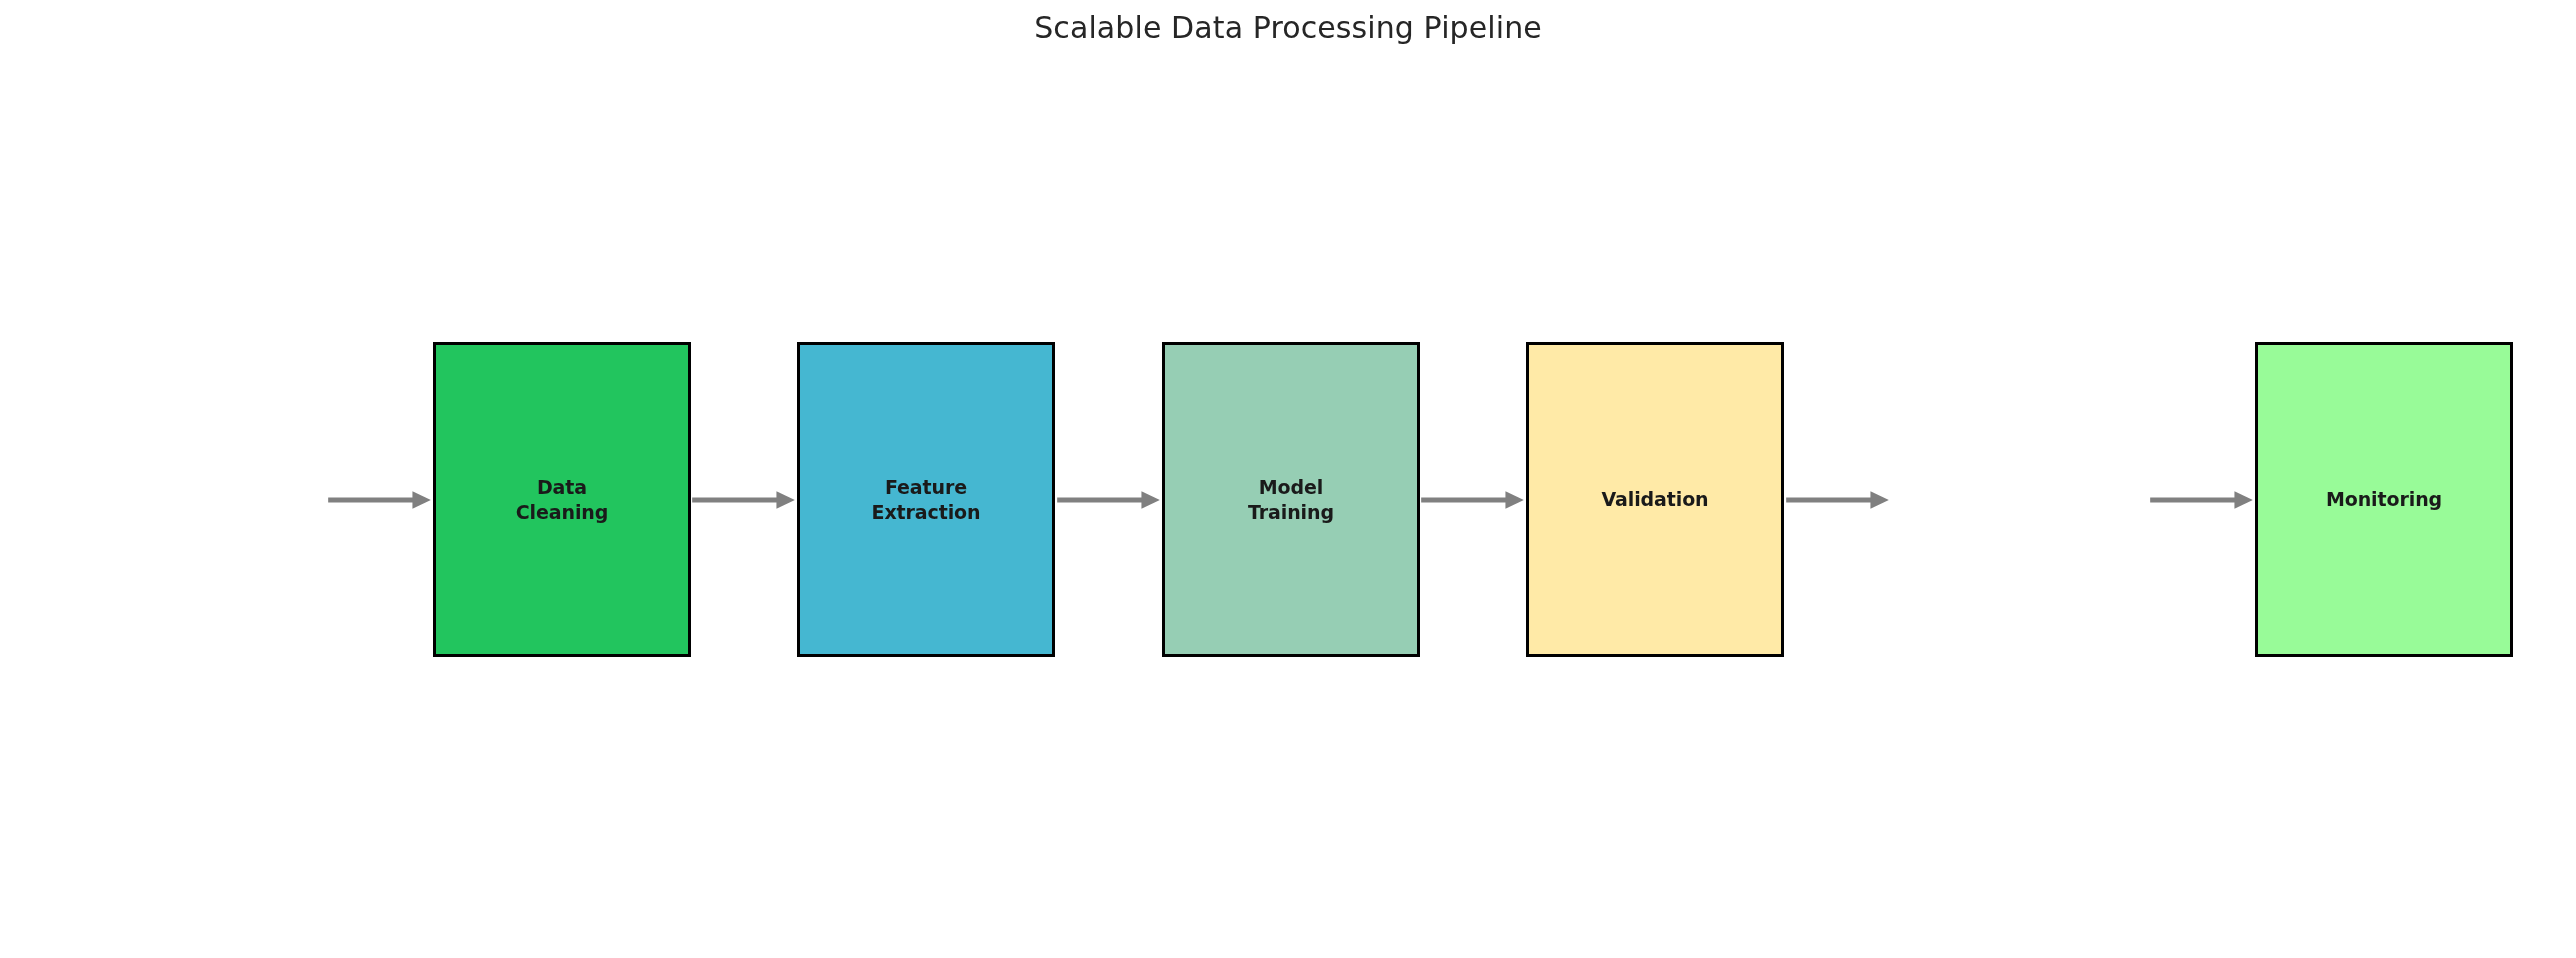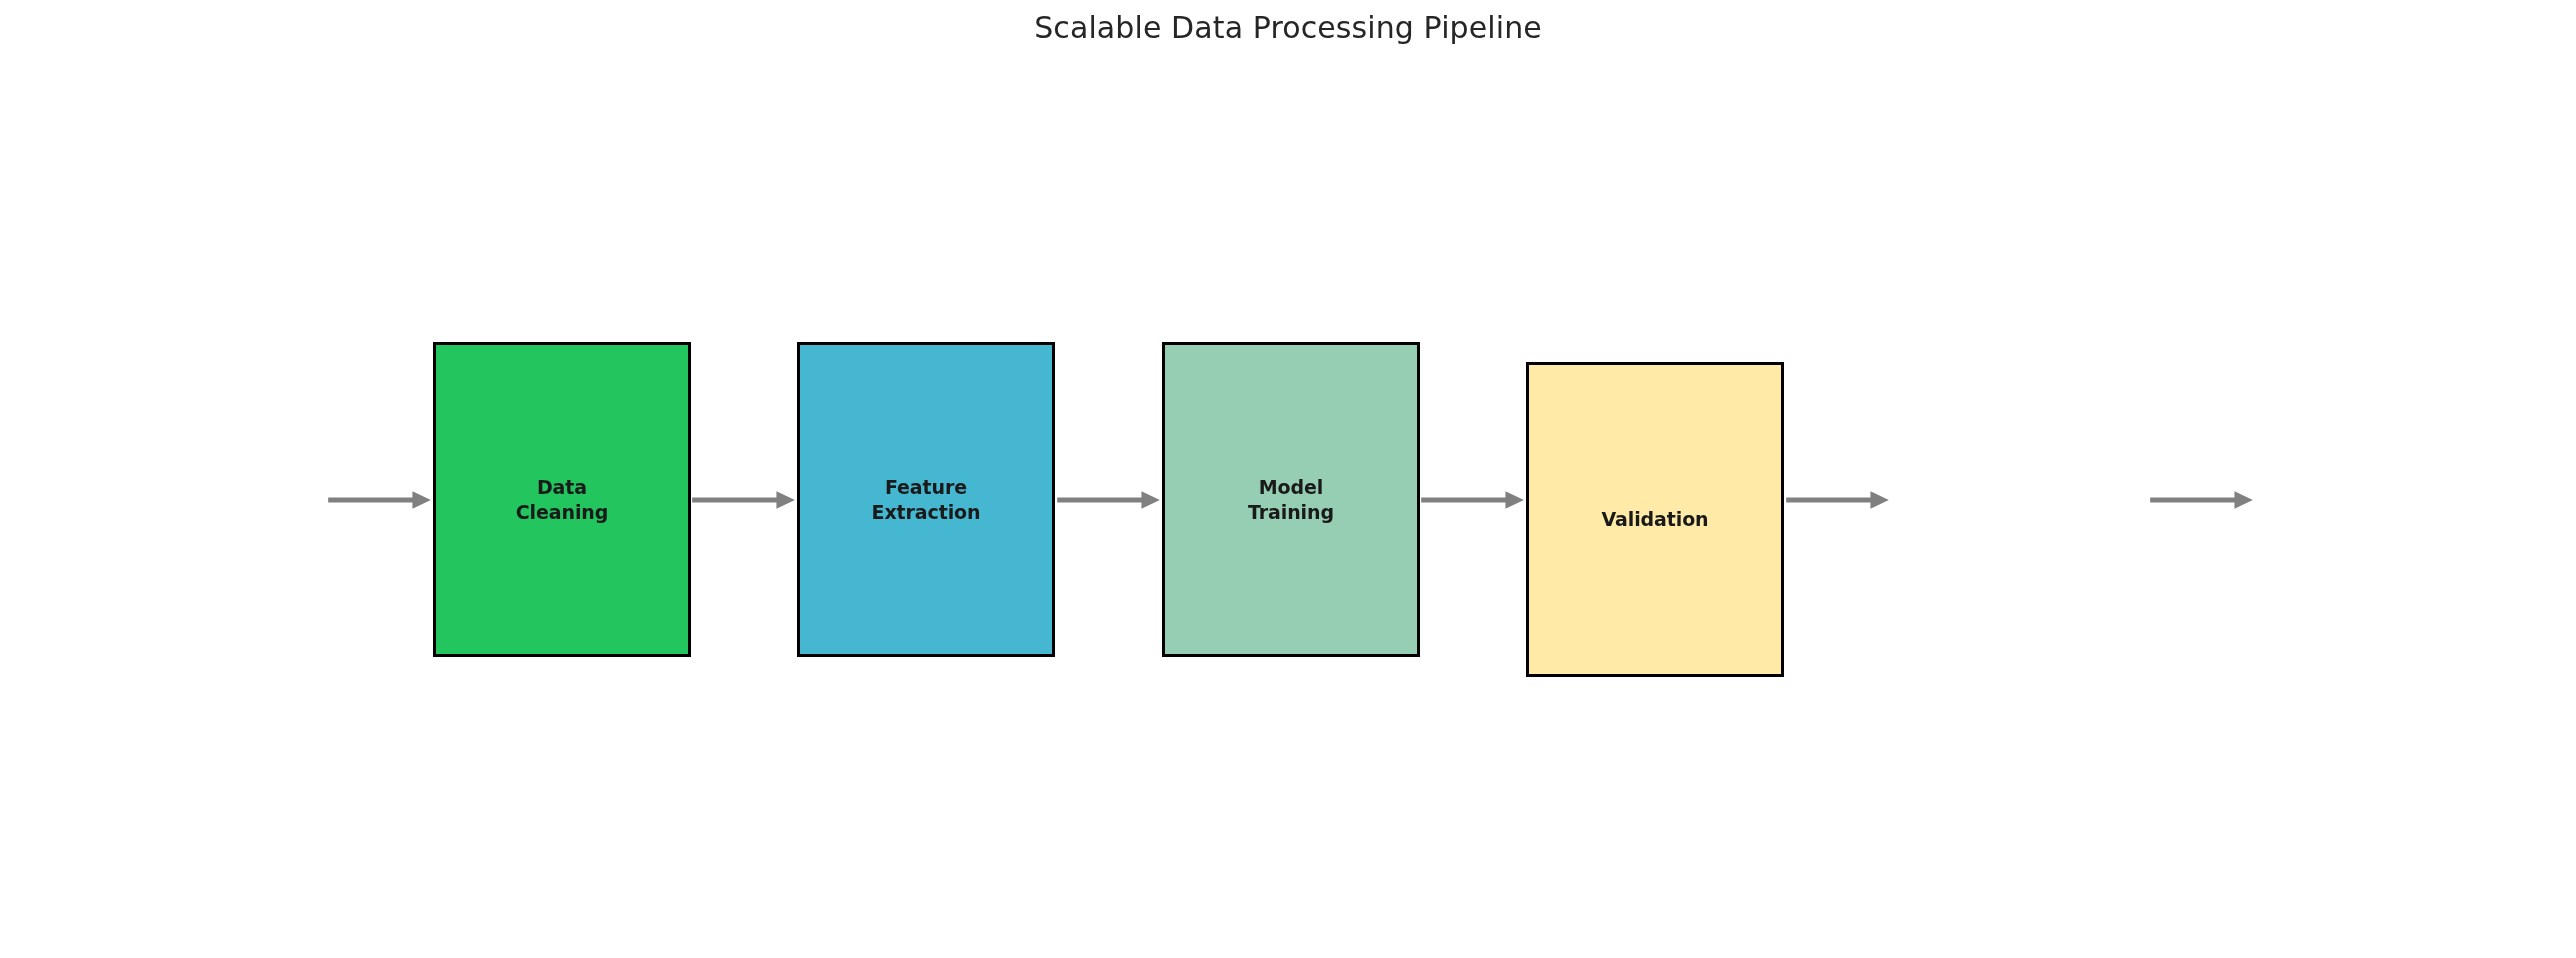--- a/index.html
+++ b/index.html
@@ -125,33 +125,36 @@
       <span class="stage-label" style="color: rgb(26, 26, 26);">Model
 Training</span>
     </div>
     <div class="flow-arrow" style="left:1351px; width:107px;">
       <svg viewBox="0 0 198 48" preserveAspectRatio="none">
         <line x1="4" y1="24" x2="166" y2="24" stroke="#808080" stroke-width="9" stroke-linecap="butt"></line>
         <polygon points="160,8 194,24 160,40" fill="#808080"></polygon>
       </svg>
     </div>
 
-    <div class="stage-node" style="left: 1458px; background-color: rgb(255, 234, 167); border-color: rgb(0, 0, 0); margin-top: 20px;">
+    <div class="stage-node" style="left: 1458px; background-color: rgb(255, 234, 167); border-color: rgb(0, 0, 0);">
       <span class="stage-label" style="color: rgb(26, 26, 26);">Validation</span>
     </div>
     <div class="flow-arrow" style="left:1716px; width:107px;">
       <svg viewBox="0 0 198 48" preserveAspectRatio="none">
         <line x1="4" y1="24" x2="166" y2="24" stroke="#808080" stroke-width="9" stroke-linecap="butt"></line>
         <polygon points="160,8 194,24 160,40" fill="#808080"></polygon>
       </svg>
     </div>
 
     <div class="flow-arrow" style="left:2080px; width:107px;">
       <svg viewBox="0 0 198 48" preserveAspectRatio="none">
         <line x1="4" y1="24" x2="166" y2="24" stroke="#808080" stroke-width="9" stroke-linecap="butt"></line>
         <polygon points="160,8 194,24 160,40" fill="#808080"></polygon>
       </svg>
     </div>
 
+    <div class="stage-node" style="left: 2187px; background-color: rgb(152, 251, 152); border-color: rgb(0, 0, 0);">
+      <span class="stage-label" style="color: rgb(26, 26, 26);">Monitoring</span>
+    </div>
 
   </div>
 </div>
 
 
 </body></html>

